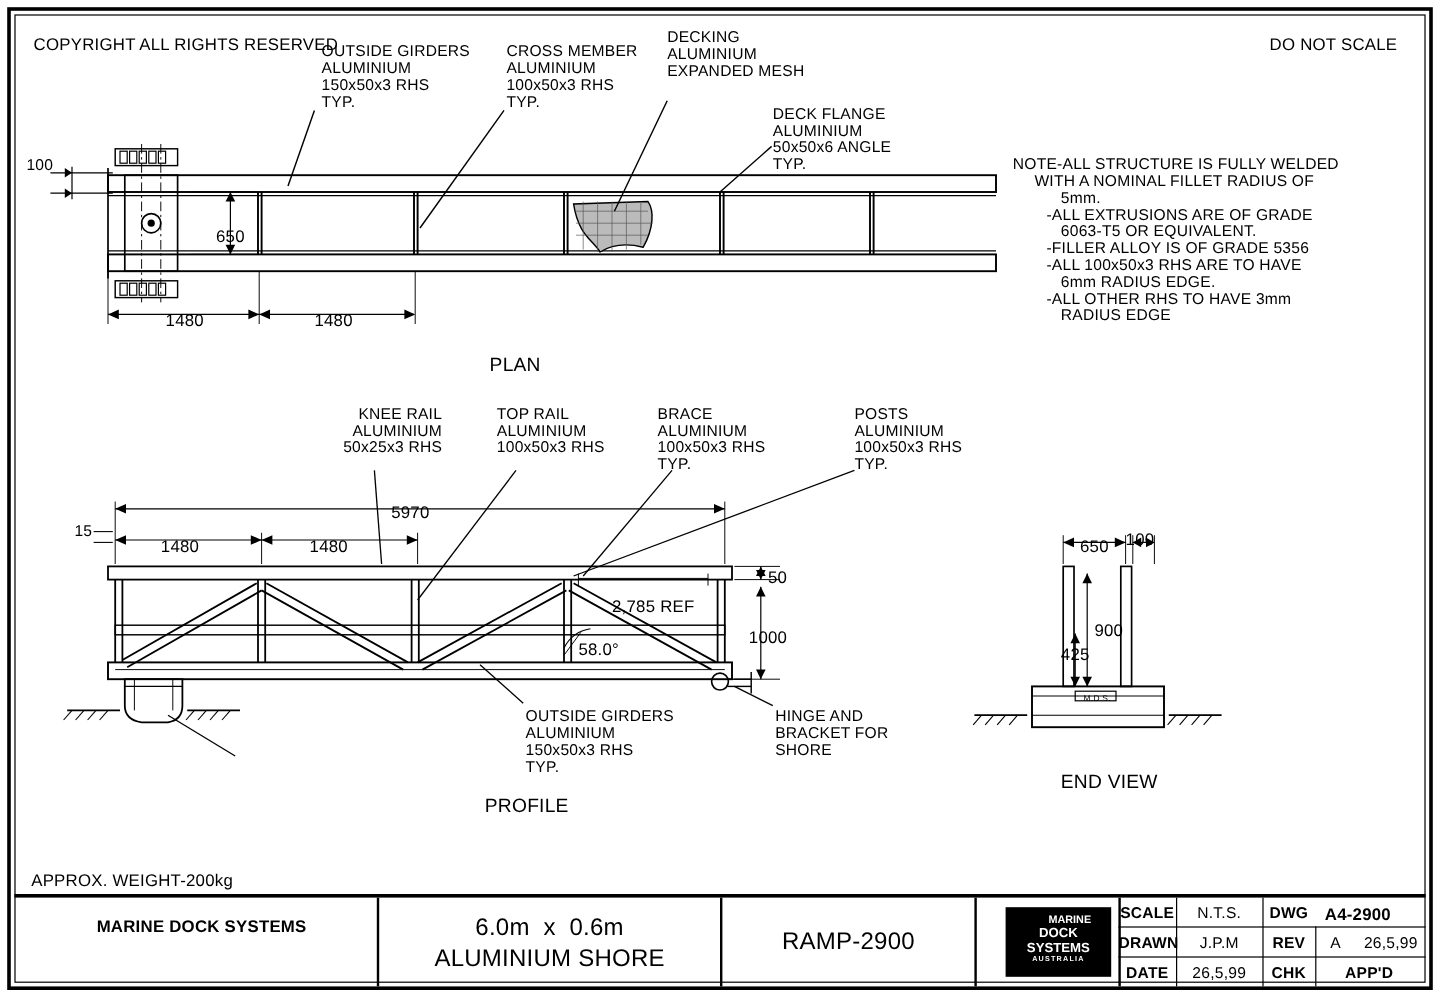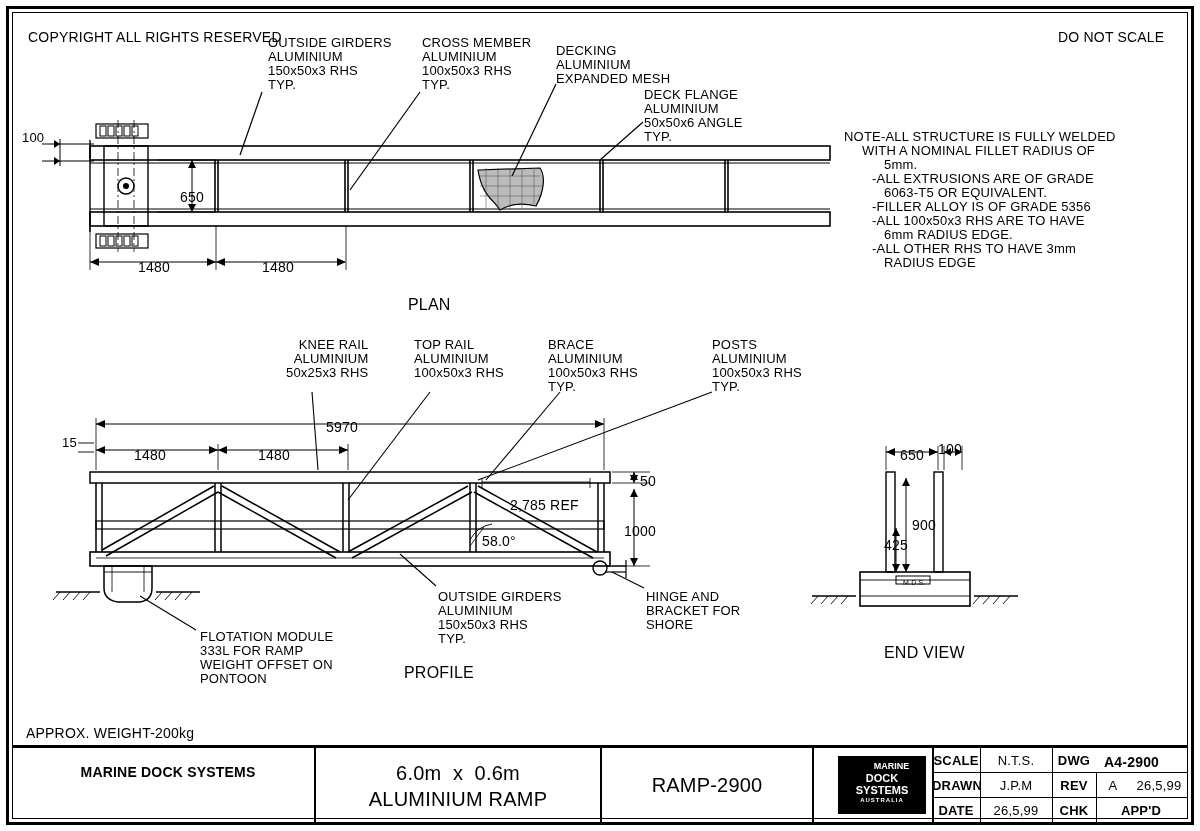--- a/index.html
+++ b/index.html
@@ -230,21 +230,21 @@
   <div class="txt t14" style="left:1058px;top:18px;">DO NOT SCALE</div>
 
   <div class="txt t13" style="left:268px;top:36px;">OUTSIDE GIRDERS
 ALUMINIUM
 150x50x3 RHS
 TYP.</div>
   <div class="txt t13" style="left:422px;top:36px;">CROSS MEMBER
 ALUMINIUM
 100x50x3 RHS
 TYP.</div>
-  <div class="txt t13" style="left:556px;top:44px;">DECKING
+  <div class="txt t13" style="left:556px;top:24px;">DECKING
 ALUMINIUM
 EXPANDED MESH</div>
   <div class="txt t13" style="left:644px;top:88px;">DECK FLANGE
 ALUMINIUM
 50x50x6 ANGLE
 TYP.</div>
 
   <div class="txt t13" style="left:22px;top:131px;">100</div>
   <div class="txt t14" style="left:180px;top:178px;">650</div>
   <div class="txt t14" style="left:138px;top:248px;">1480</div>
@@ -277,24 +277,20 @@
 ALUMINIUM
 100x50x3 RHS
 TYP.</div>
   <div class="txt t13" style="left:438px;top:590px;">OUTSIDE GIRDERS
 ALUMINIUM
 150x50x3 RHS
 TYP.</div>
   <div class="txt t13" style="left:646px;top:590px;">HINGE AND
 BRACKET FOR
 SHORE</div>
-  <div class="txt t13" style="left:200px;top:630px;">FLOTATION MODULE
-333L FOR RAMP
-WEIGHT OFFSET ON
-PONTOON</div>
 
   <div class="txt t14" style="left:326px;top:408px;">5970</div>
   <div class="txt t13" style="left:62px;top:436px;">15</div>
   <div class="txt t14" style="left:134px;top:436px;">1480</div>
   <div class="txt t14" style="left:258px;top:436px;">1480</div>
   <div class="txt t14" style="left:640px;top:462px;">50</div>
   <div class="txt t14" style="left:624px;top:512px;">1000</div>
   <div class="txt t14" style="left:510px;top:486px;">2,785 REF</div>
   <div class="txt t14" style="left:482px;top:522px;">58.0°</div>
 
@@ -311,21 +307,21 @@
 
   <div class="titleblock">
     <div class="vline" style="left:302px;top:0;height:74px;"></div>
     <div class="vline" style="left:588px;top:0;height:74px;"></div>
     <div class="vline" style="left:800px;top:0;height:74px;"></div>
     <div class="vline" style="left:920px;top:0;height:74px;"></div>
 
     <div class="txt bold t22 ctr" style="left:10px;top:12px;width:292px;">MARINE DOCK SYSTEMS</div>
 
     <div class="txt t20 ctr" style="left:306px;top:14px;width:280px;">6.0m  x  0.6m</div>
-    <div class="txt t20 ctr" style="left:306px;top:40px;width:280px;">ALUMINIUM RAMP</div>
+    <div class="txt t20 ctr" style="left:306px;top:40px;width:280px;">ALUMINIUM SHORE</div>
 
     <div class="txt t20 ctr" style="left:592px;top:26px;width:206px;">RAMP-2900</div>
 
     <div class="logo" style="left:826px;top:8px;width:88px;height:58px;">
       <div style="font-size:9px;line-height:11px;padding-top:5px;padding-left:19px;">MARINE</div>
       <div style="font-size:11px;line-height:12px;">DOCK</div>
       <div style="font-size:11px;line-height:12px;">SYSTEMS</div>
       <div style="font-size:6px;line-height:9px;letter-spacing:1px;">AUSTRALIA</div>
     </div>
 

